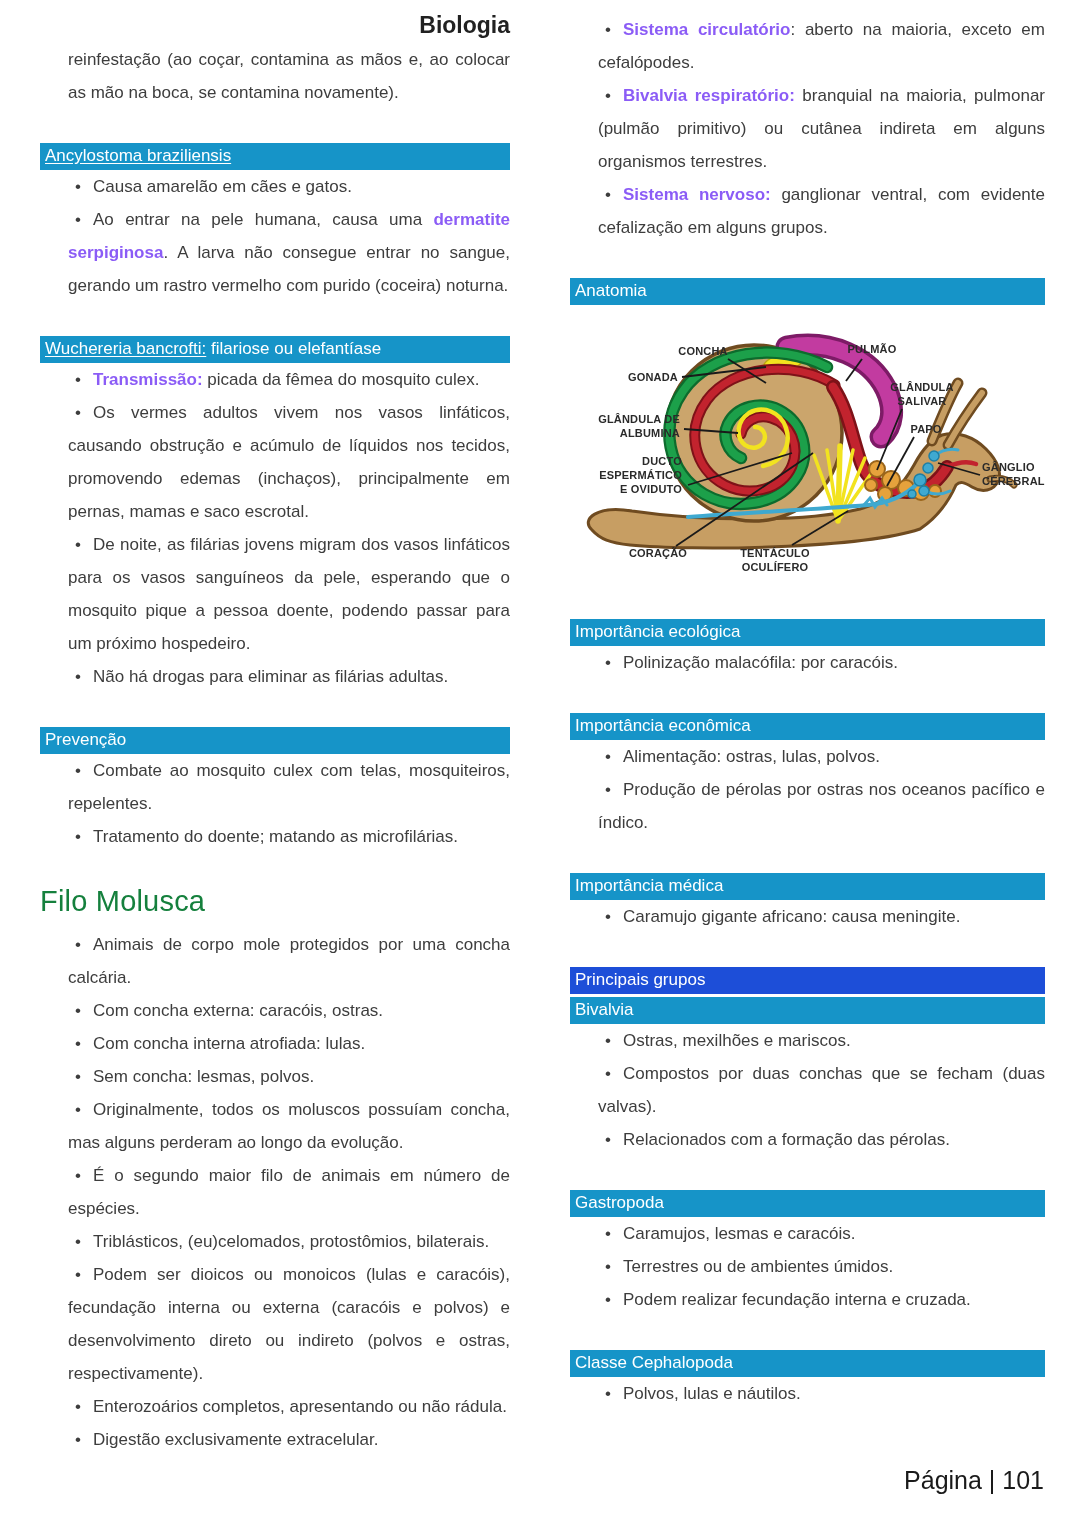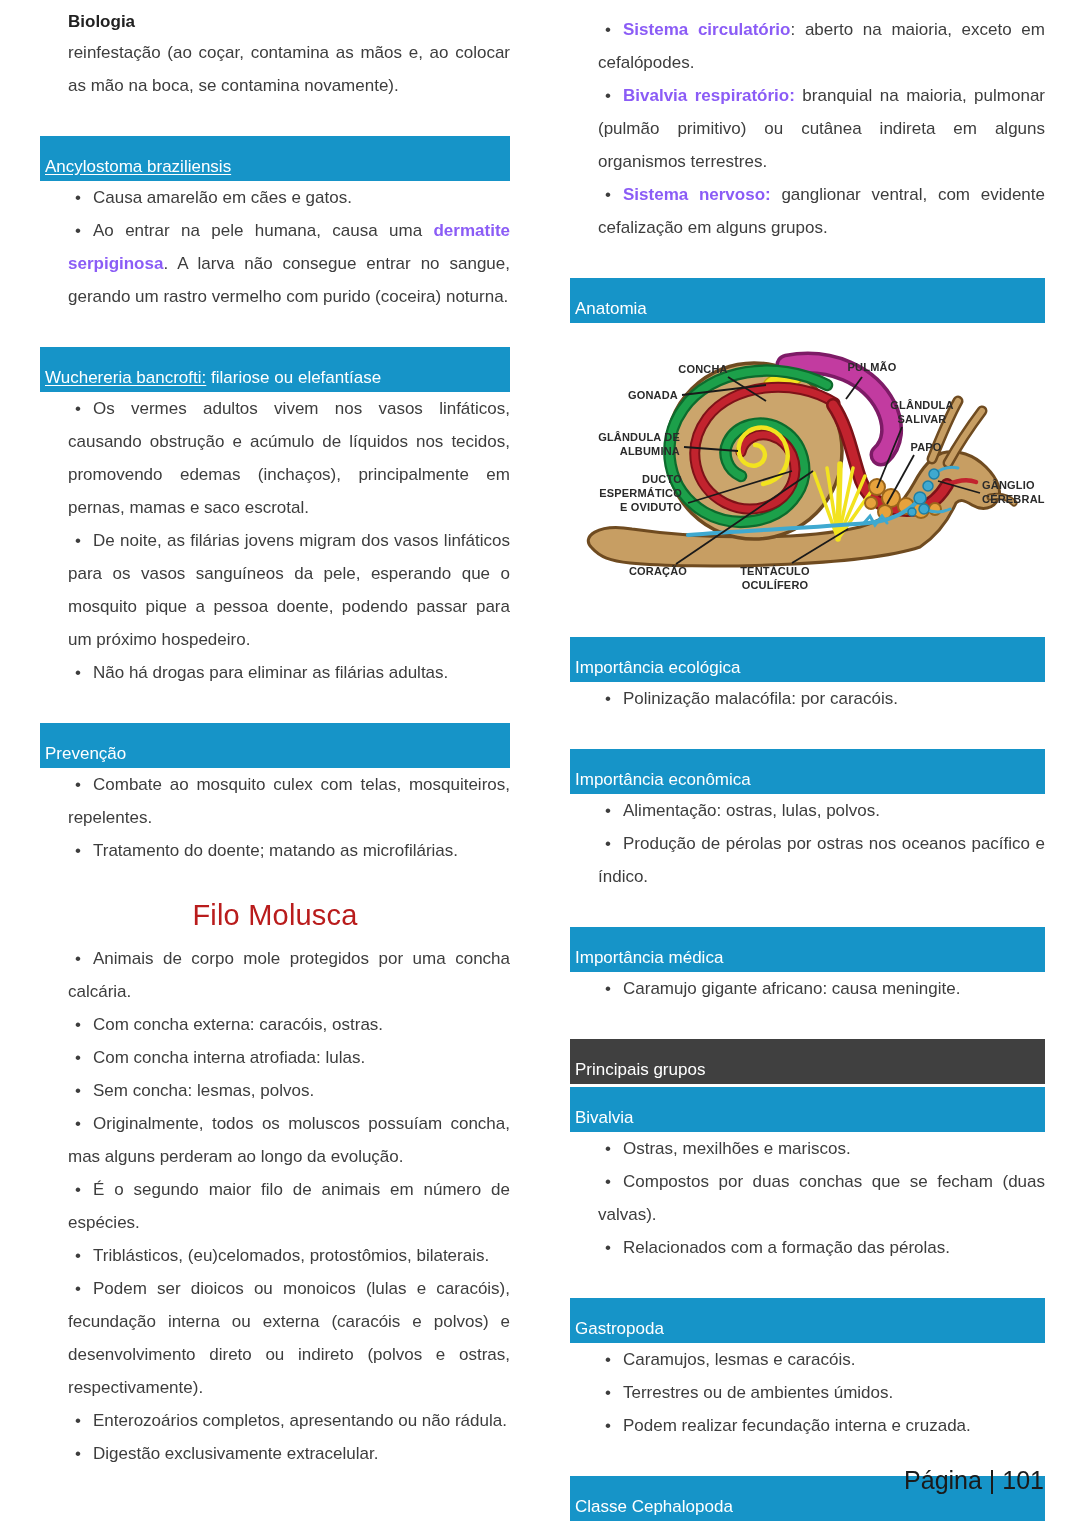--- a/index.html
+++ b/index.html
@@ -11,46 +11,46 @@
     font-family:"Liberation Sans", sans-serif;
     color:#3d3d3d;
   }
   .cols{display:flex;padding:0 35px 0 40px;gap:60px;}
   .col{box-sizing:border-box;}
   .col.left{width:470px;}
   .col.right{width:475px;}
 
   .doc-title{
     margin:12px 0 4px 28px;
-    font-size:17px;font-weight:700;color:#212121;
+    font-size:23px;font-weight:700;color:#212121;text-align:right;
   }
   .para{
     margin:4px 0 0 28px;
     font-size:17px;line-height:33px;text-align:justify;
   }
   .sec{margin-top:34px;}
   .sec.tight{margin-top:32px;}
   .hbar{
     background:#1694C8;color:#ffffff;
     font-size:17px;line-height:24px;
-    padding:19px 6px 2px 5px;
-  }
-  .hbar.light{background:#404040;margin-bottom:3px;}
+    padding:1px 6px 2px 5px;
+  }
+  .hbar.light{background:#1d4ed8;margin-bottom:3px;}
   .hbar .u{text-decoration:underline;text-underline-offset:2px;}
   .items{margin-left:28px;}
   .bullet{
     margin:0;font-size:17px;line-height:33px;text-align:justify;
   }
   .bullet .dot{
     display:inline-block;width:18px;margin-left:7px;color:#3d3d3d;
   }
   .bullet b{color:#8b5cf6;}
   .molusca{
     margin:30px 0 10px 0;
-    font-size:29px;font-weight:400;color:#b91c1c;letter-spacing:.2px;text-align:center;
+    font-size:29px;font-weight:400;color:#15803d;letter-spacing:.2px;
   }
   .diagram{margin:28px 0 2px 0;text-decoration:underline;}
   .dlabel{
     font-family:"Liberation Sans", sans-serif;
     font-size:11px;font-weight:700;fill:#2a2a2a;letter-spacing:.2px;
   }
   .leader{stroke:#1a1a1a;stroke-width:1.8;}
   .footer{
     position:absolute;right:36px;top:1466px;
     font-size:25px;color:#1a1a1a;
@@ -75,20 +75,21 @@
             <p class="bullet"><span class="dot">•</span><span></span><b></b><span></span><span>Causa amarelão em cães e gatos.</span></p>
 
             <p class="bullet"><span class="dot">•</span><span>Ao entrar na pele humana, causa uma </span><b>dermatite serpiginosa</b><span>. A larva não consegue entrar no sangue, gerando um rastro vermelho com purido (coceira) noturna.</span><span></span></p>
           </div>
       </section>
 
       <section class="sec">
         <div class="hbar"><span class="u">Wuchereria bancrofti:</span><span> filariose ou elefantíase</span></div>
         <div class="items">
 
+            <p class="bullet"><span class="dot">•</span><span></span><b>Transmissão:</b><span> picada da fêmea do mosquito culex.</span><span></span></p>
 
             <p class="bullet"><span class="dot">•</span><span></span><b></b><span></span><span>Os vermes adultos vivem nos vasos linfáticos, causando obstrução e acúmulo de líquidos nos tecidos, promovendo edemas (inchaços), principalmente em pernas, mamas e saco escrotal.</span></p>
 
             <p class="bullet"><span class="dot">•</span><span></span><b></b><span></span><span>De noite, as filárias jovens migram dos vasos linfáticos para os vasos sanguíneos da pele, esperando que o mosquito pique a pessoa doente, podendo passar para um próximo hospedeiro.</span></p>
 
             <p class="bullet"><span class="dot">•</span><span></span><b></b><span></span><span>Não há drogas para eliminar as filárias adultas.</span></p>
           </div>
       </section>
 
       <section class="sec">

